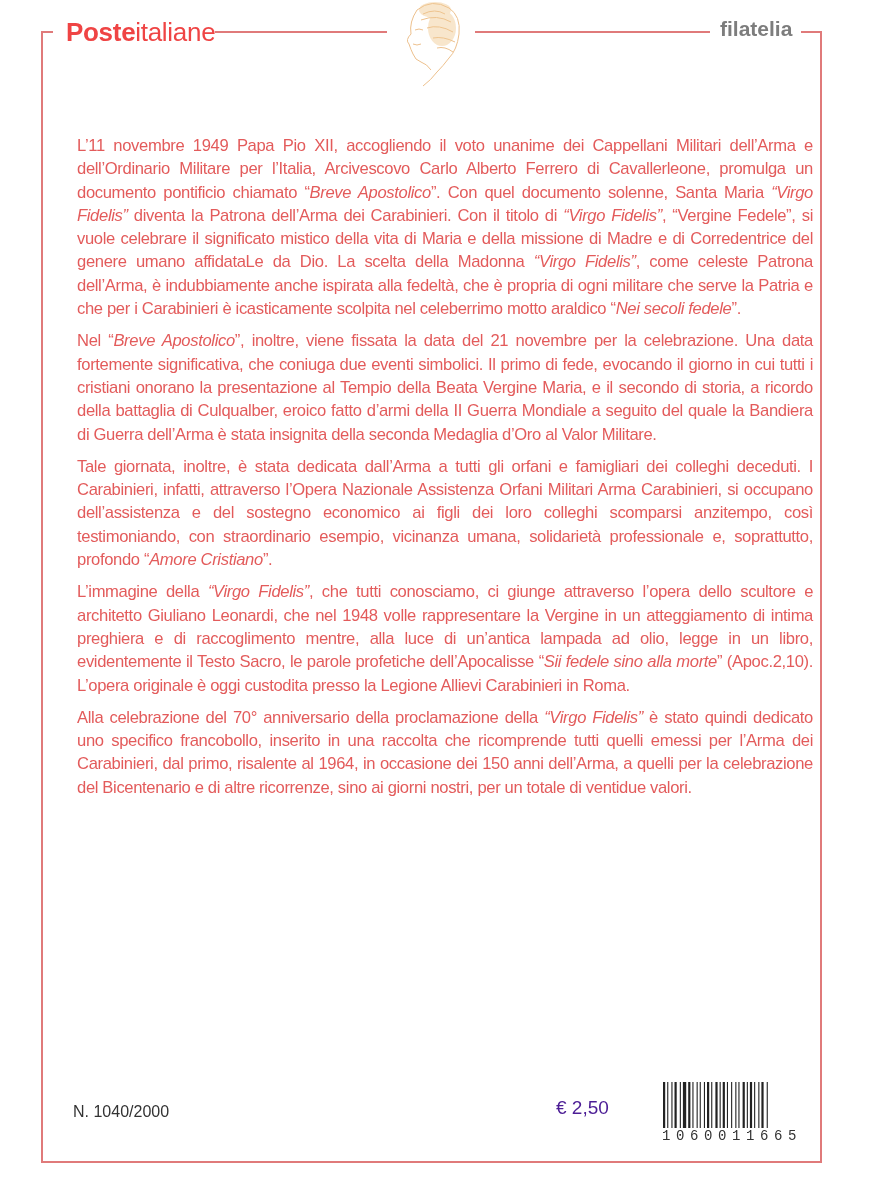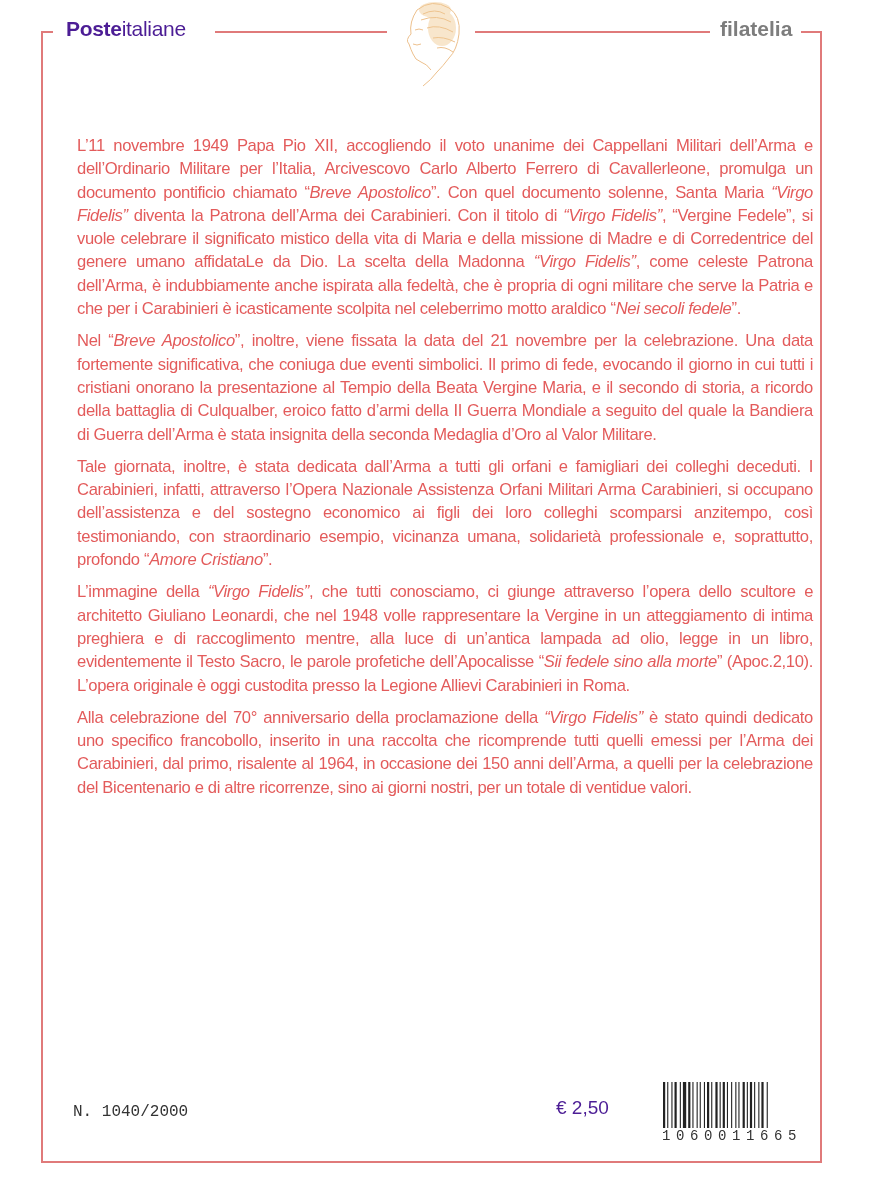--- a/index.html
+++ b/index.html
@@ -1,33 +1,33 @@
 <!DOCTYPE html>
 <html><head>
 <meta charset="utf-8">
 <style>
   html, body { margin: 0; padding: 0; background: #ffffff; }
   body { width: 879px; height: 1200px; position: relative; overflow: hidden;
          font-family: "Liberation Sans", sans-serif; }
   .frame-line { position: absolute; background: #e07a7a; }
-  .header-brand { position: absolute; left: 66px; top: 17px; font-size: 21px; color: #4c1d95;
+  .header-brand { position: absolute; left: 66px; top: 17px; font-size: 26px; color: #ef4444;
                   font-family: "Liberation Sans", sans-serif; letter-spacing: -0.3px; }
   .header-brand b { font-weight: 700; }
   .header-section { position: absolute; left: 720px; top: 17px; font-size: 21px; color: #7d7d7d;
                     font-family: "Liberation Sans", sans-serif; font-weight: bold; }
   .head-icon { position: absolute; left: 387px; top: 0px; width: 90px; height: 88px; }
   .body-text { position: absolute; left: 77px; top: 134px; width: 736px;
                font-family: "Liberation Sans", sans-serif; font-size: 16.6px; line-height: 23.3px;
                color: #e35b5b; text-align: justify; letter-spacing: -0.35px; }
   .body-text p { margin: 0 0 9px 0; }
   .body-text i { }
   .signature { position: absolute; left: 77px; top: 1003px; font-family: "Liberation Sans", sans-serif;
                font-size: 16px; line-height: 23px; color: #e06a6a; }
   .serial { position: absolute; left: 73px; top: 1103px; font-size: 16px; color: #333;
-            font-family: Liberation Mono, monospace; }
+            font-family: Liberation Sans, sans-serif; }
   .price { position: absolute; left: 556px; top: 1097px; font-size: 19px; color: #4c1d95;
            font-family: "Liberation Sans", sans-serif; }
   .barcode { position: absolute; left: 663px; top: 1082px; width: 124px; height: 46px; }
   .barcode-num { position: absolute; left: 662px; top: 1128px; width: 128px; font-size: 14px;
                  letter-spacing: 5.6px; color: #333; font-family: Liberation Mono, monospace; }
 </style>
 </head>
 <body>
 
 <div class="frame-line" style="left:41px;top:31px;width:12px;height:2px;"></div>

